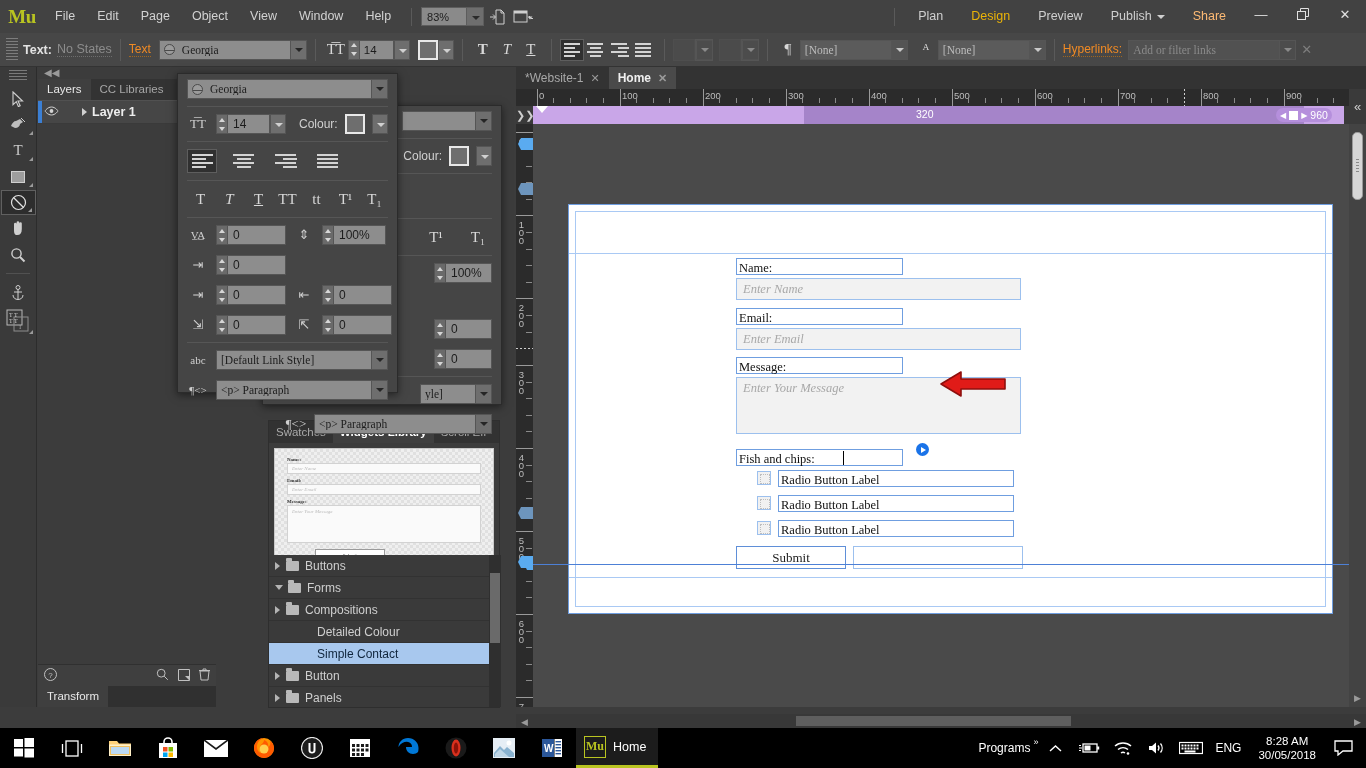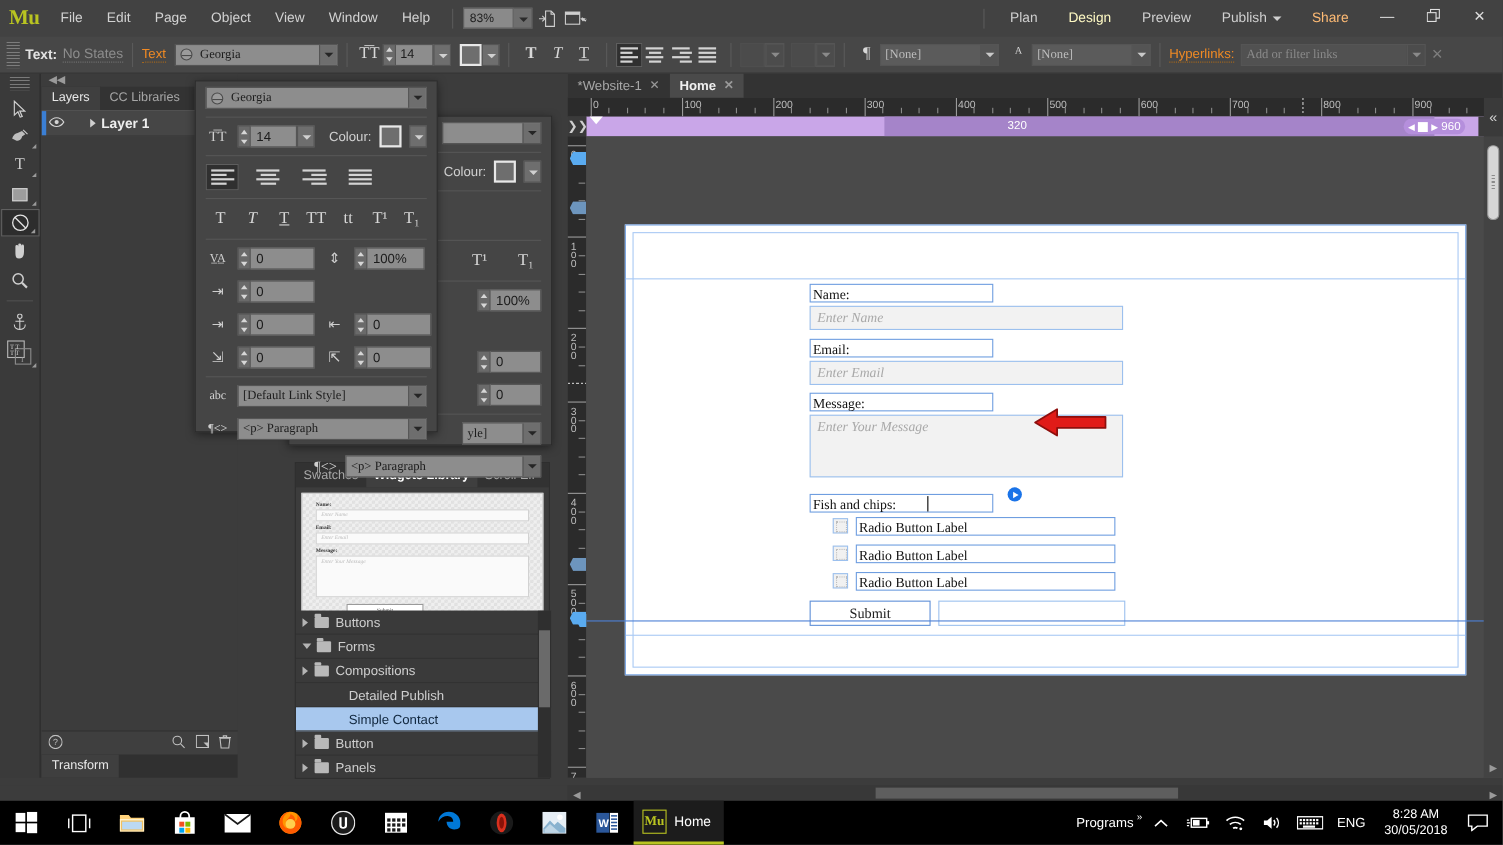--- a/index.html
+++ b/index.html
@@ -21,21 +21,21 @@
   .zoombox{ display:flex; align-items:center; }
   .zoomfield{ width:46px; height:19px; background:#8a8a8a; color:#1d1d1d;
     font-size:11px; line-height:19px; padding-left:5px; border:1px solid #5d5d5d;}
   .zoomarrow{ width:17px; height:19px; background:#6e6e6e; border:1px solid #5d5d5d;
     border-left:none; position:relative;}
   .zoomarrow:after{content:"";position:absolute;left:5px;top:8px;border-left:4px solid transparent;
     border-right:4px solid transparent;border-top:4px solid #2b2b2b;}
   .ic-btn{ width:26px; height:24px; display:flex; align-items:center; justify-content:center; }
   .right-menu{ margin-left:auto; display:flex; align-items:center; }
   .rm-item{ padding:0 14px; line-height:33px; font-size:12.5px; color:#cfcfcf;}
-  .rm-item.active{ color:#fef9c3;text-align:center; }
+  .rm-item.active{ color:#eab308;text-align:center; }
   .rm-item.dim{ color:#fdba74; }
   .caret{ display:inline-block; width:0;height:0;border-left:4px solid transparent;
     border-right:4px solid transparent;border-top:4px solid #cfcfcf; margin-left:5px; vertical-align:middle;}
   .winbtns{ display:flex; align-items:flex-start; height:33px; }
   .wb{ width:42px; height:28px; display:flex; align-items:center; justify-content:center;
     color:#e0e0e0; font-size:13px;}
 
   
   .ctrlbar{ position:absolute; left:0; top:33px; width:1366px; height:34px;
     background:#474747; border-bottom:1px solid #333; display:flex; align-items:center; }
@@ -532,21 +532,21 @@
         <span class="tri open"></span>
         <span class="folder"></span>
         <span>Forms</span>
       </div>
       <div class="wrow">
         <span class="tri"></span>
         <span class="folder"></span>
         <span>Compositions</span>
       </div>
       <div class="wrow" style="padding-left:48px">
-        <span>Detailed Publish</span>
+        <span>Detailed Colour</span>
       </div>
       <div class="wrow sel" style="padding-left:48px">
         <span>Simple Contact</span>
       </div>
       <div class="wrow">
         <span class="tri"></span>
         <span class="folder"></span>
         <span>Button</span>
       </div>
       <div class="wrow">

